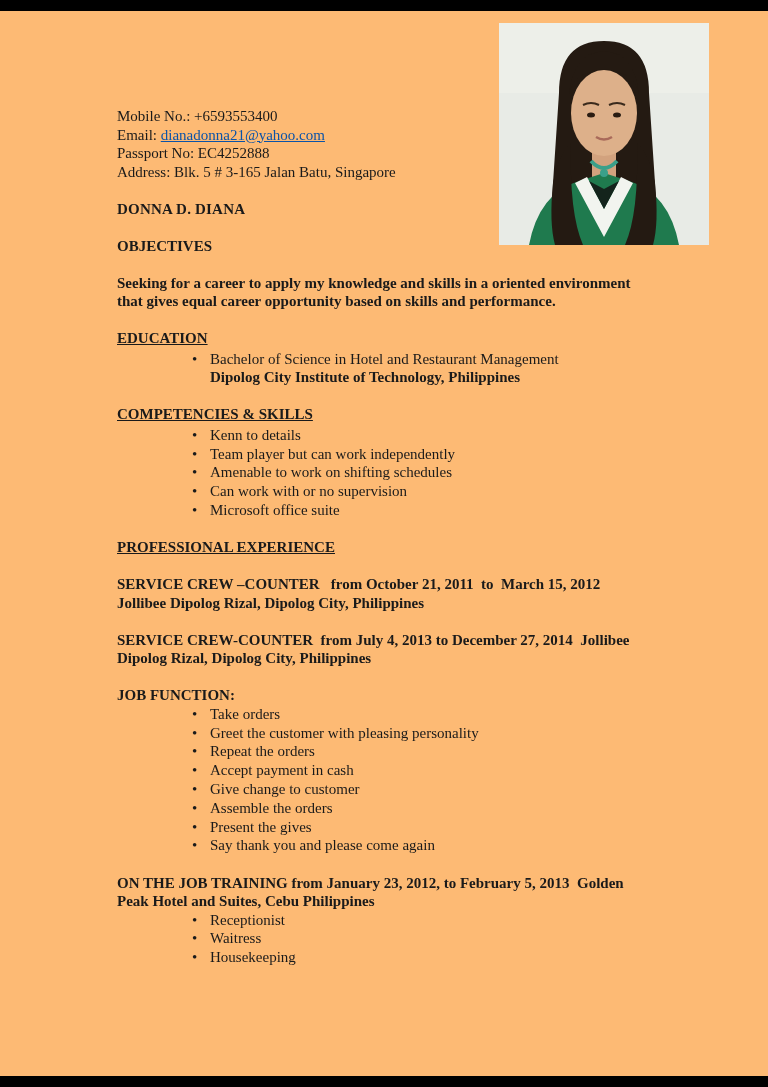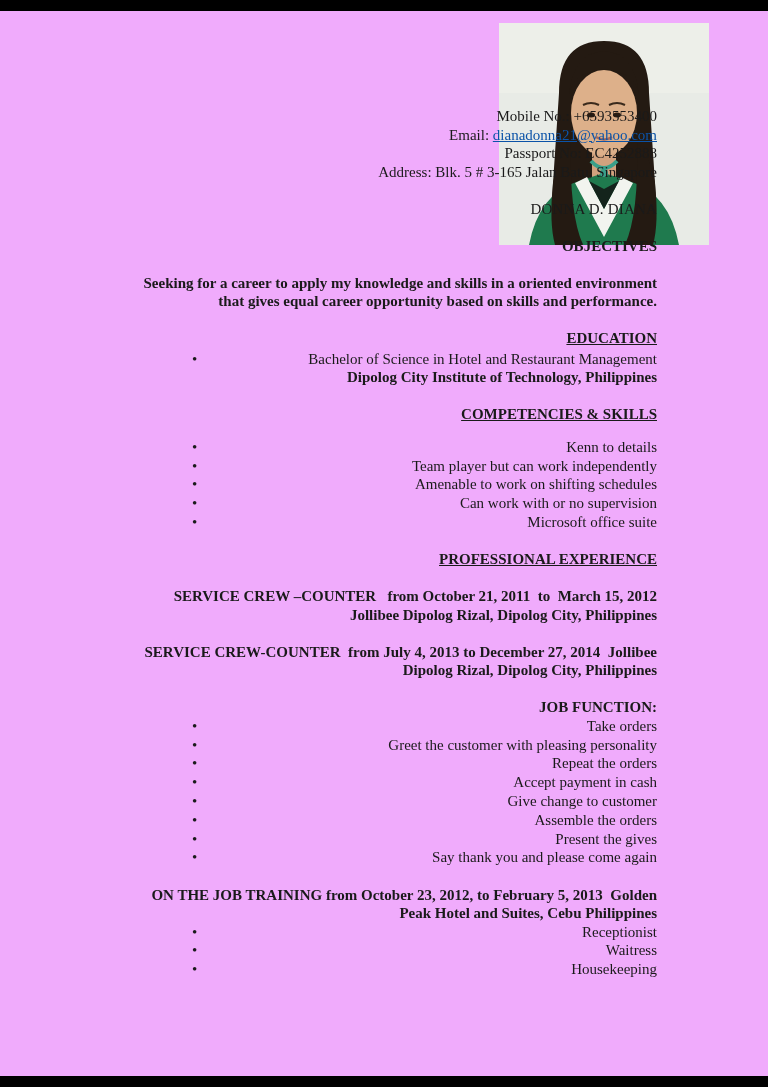--- a/index.html
+++ b/index.html
@@ -1,24 +1,23 @@
 <!DOCTYPE html>
 <html><head>
 <meta charset="utf-8">
 <style>
   html, body { margin: 0; padding: 0; background: #ffffff; }
   .page {
     position: relative;
     width: 768px;
     height: 1087px;
-    background: #f0abfc;
+    background: #fdba74;
     overflow: hidden;
     font-family: "Liberation Serif", serif;
     color: #1a1a1a;
-    text-align: right;
   }
   .edge-bar {
     position: absolute;
     left: 0;
     width: 768px;
     height: 11px;
     background: #000000;
   }
   .edge-bar.top { top: 0; }
   .edge-bar.bottom { bottom: 0; }
@@ -38,21 +37,21 @@
     position: absolute;
     left: 117px;
     top: 107px;
     width: 540px;
     font-size: 15px;
     line-height: 18.5px;
   }
   .line { white-space: pre-wrap; }
   .para { margin: 0 0 18.5px 0; white-space: pre-wrap; font-weight: bold; }
   .gap { height: 18.5px; }
-  .name { font-weight: normal; letter-spacing: 0.2px; }
+  .name { font-weight: bold; letter-spacing: 0.2px; }
   .heading-underline { text-decoration: underline; }
   a.email-link {
     color: #0b53a8;
     text-decoration: underline;
     cursor: pointer;
   }
   ul.bullets {
     list-style: none;
     margin: 0 0 18.5px 0;
     padding: 0;
@@ -128,21 +127,21 @@
     <div class="para">OBJECTIVES</div>
 
     <div class="para">Seeking for a career to apply my knowledge and skills in a oriented environment that gives equal career opportunity based on skills and performance.</div>
 
     <div class="para" style="margin-bottom:2px;"><span class="heading-underline">EDUCATION</span></div>
     <ul class="bullets tight">
       <li>Bachelor of Science in Hotel and Restaurant Management</li>
     </ul>
     <div class="para sub-line">Dipolog City Institute of Technology, Philippines</div>
 
-    <div class="para" style="margin-bottom:14px;"><span class="heading-underline">COMPETENCIES &amp; SKILLS</span></div>
+    <div class="para" style="margin-bottom:2px;"><span class="heading-underline">COMPETENCIES &amp; SKILLS</span></div>
     <ul class="bullets">
       <li>Kenn to details</li>
       <li>Team player but can work independently</li>
       <li>Amenable to work on shifting schedules</li>
       <li>Can work with or no supervision</li>
       <li>Microsoft office suite</li>
     </ul>
 
     <div class="para"><span class="heading-underline">PROFESSIONAL EXPERIENCE</span></div>
 
@@ -155,21 +154,21 @@
       <li>Take orders</li>
       <li>Greet the customer with pleasing personality</li>
       <li>Repeat the orders</li>
       <li>Accept payment in cash</li>
       <li>Give change to customer</li>
       <li>Assemble the orders</li>
       <li>Present the gives</li>
       <li>Say thank you and please come again</li>
     </ul>
 
-    <div class="para" style="margin-bottom:0;">ON THE JOB TRAINING from October 23, 2012, to February 5, 2013  Golden Peak Hotel and Suites, Cebu Philippines</div>
+    <div class="para" style="margin-bottom:0;">ON THE JOB TRAINING from January 23, 2012, to February 5, 2013  Golden Peak Hotel and Suites, Cebu Philippines</div>
     <ul class="bullets">
       <li>Receptionist</li>
       <li>Waitress</li>
       <li>Housekeeping</li>
     </ul>
 
   </div>
 </div>
 
 </body></html>

